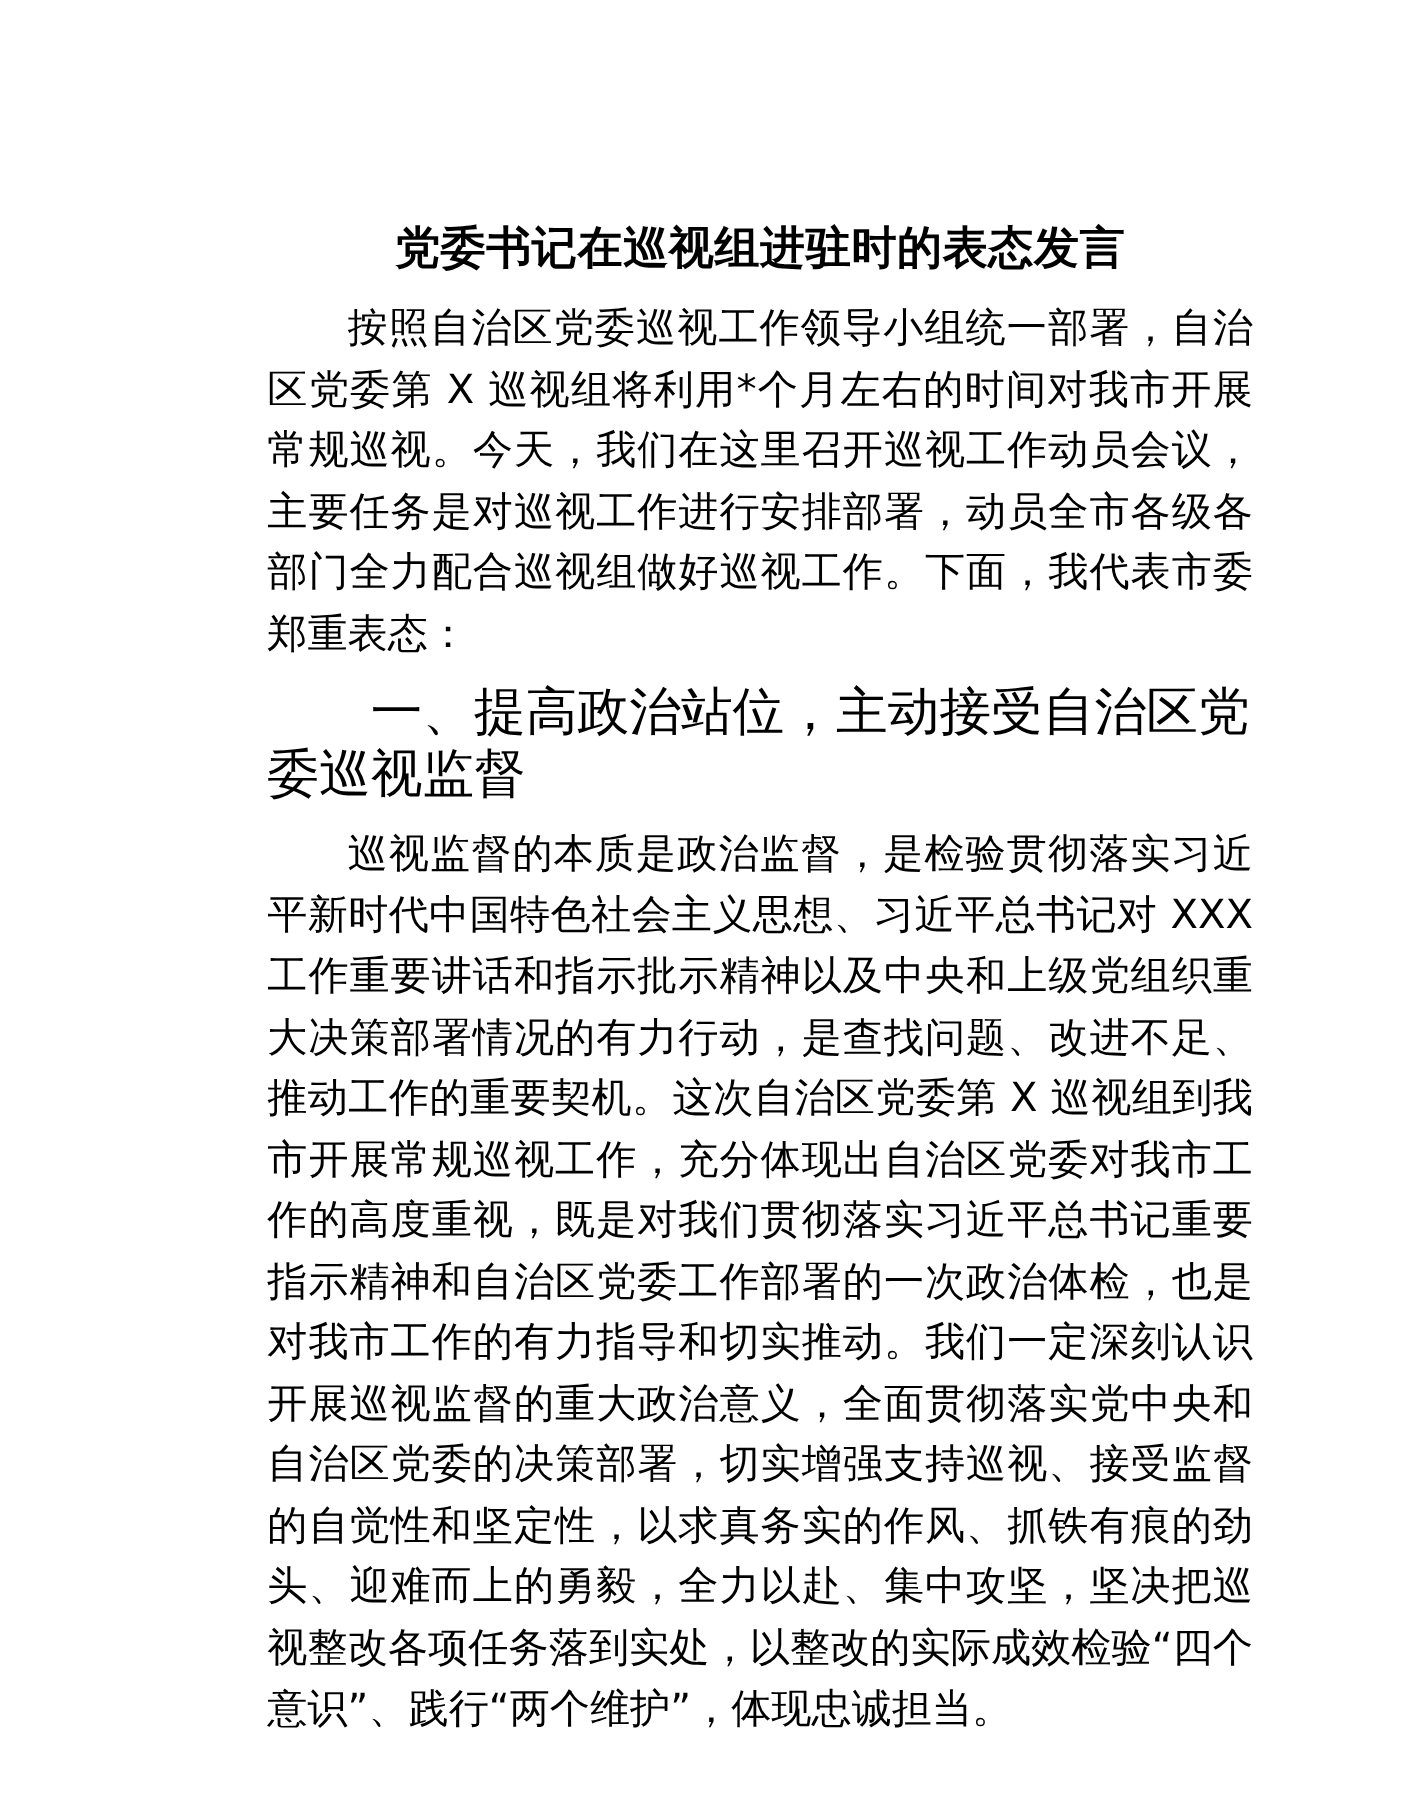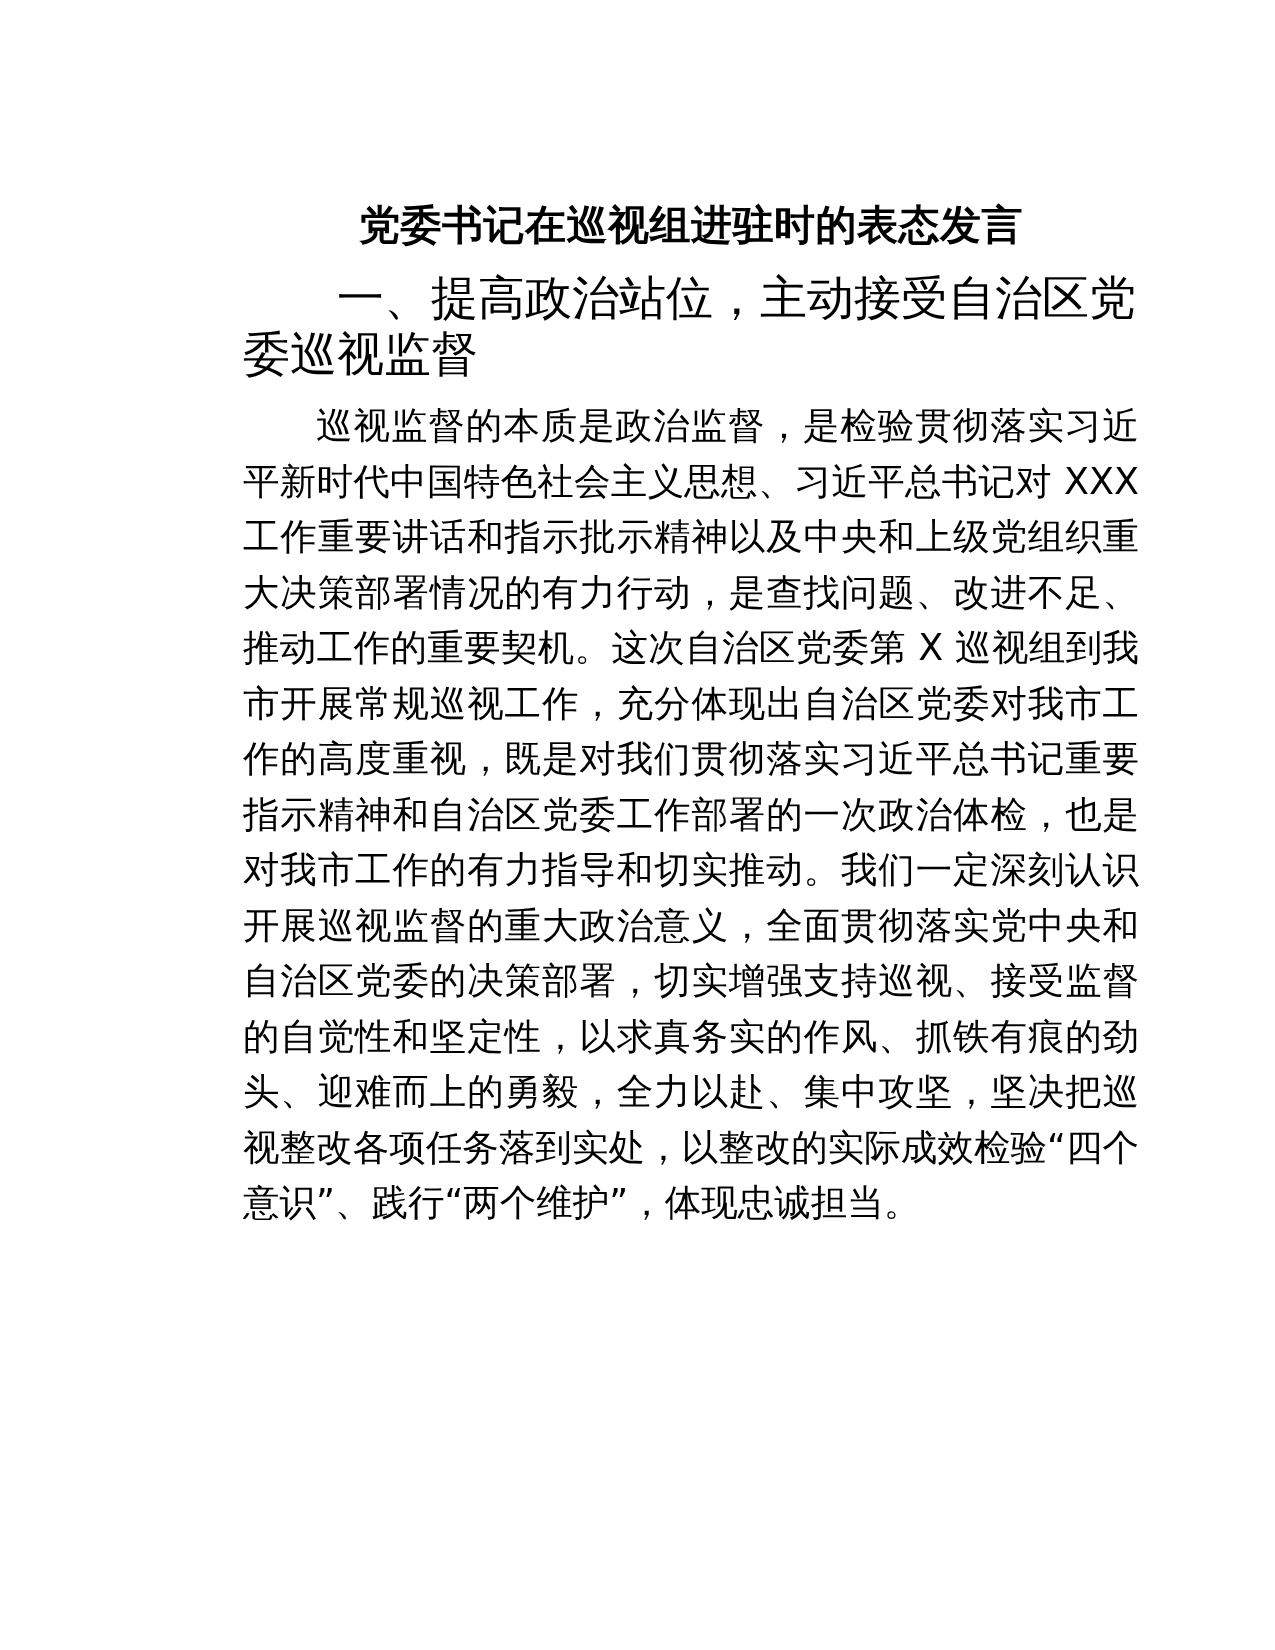--- a/index.html
+++ b/index.html
@@ -66,19 +66,20 @@
   }
 </style>
 </head>
 <body>
 
 <div class="page">
   <div class="content">
 
     <h1 class="doc-title">党委书记在巡视组进驻时的表态发言</h1>
 
+    <p class="para indent spaced">按照自治区党委巡视工作领导小组统一部署，自治区党委第 X 巡视组将利用*个月左右的时间对我市开展常规巡视。今天，我们在这里召开巡视工作动员会议，主要任务是对巡视工作进行安排部署，动员全市各级各部门全力配合巡视组做好巡视工作。下面，我代表市委郑重表态：</p>
 
     <p class="section-heading">一、提高政治站位，主动接受自治区党委巡视监督</p>
 
     <p class="para indent spaced">巡视监督的本质是政治监督，是检验贯彻落实习近平新时代中国特色社会主义思想、习近平总书记对 XXX 工作重要讲话和指示批示精神以及中央和上级党组织重大决策部署情况的有力行动，是查找问题、改进不足、推动工作的重要契机。这次自治区党委第 X 巡视组到我市开展常规巡视工作，充分体现出自治区党委对我市工作的高度重视，既是对我们贯彻落实习近平总书记重要指示精神和自治区党委工作部署的一次政治体检，也是对我市工作的有力指导和切实推动。我们一定深刻认识开展巡视监督的重大政治意义，全面贯彻落实党中央和自治区党委的决策部署，切实增强支持巡视、接受监督的自觉性和坚定性，以求真务实的作风、抓铁有痕的劲头、迎难而上的勇毅，全力以赴、集中攻坚，坚决把巡视整改各项任务落到实处，以整改的实际成效检验“四个意识”、践行“两个维护”，体现忠诚担当。</p>
 
   </div>
 </div>
 
 </body></html>

